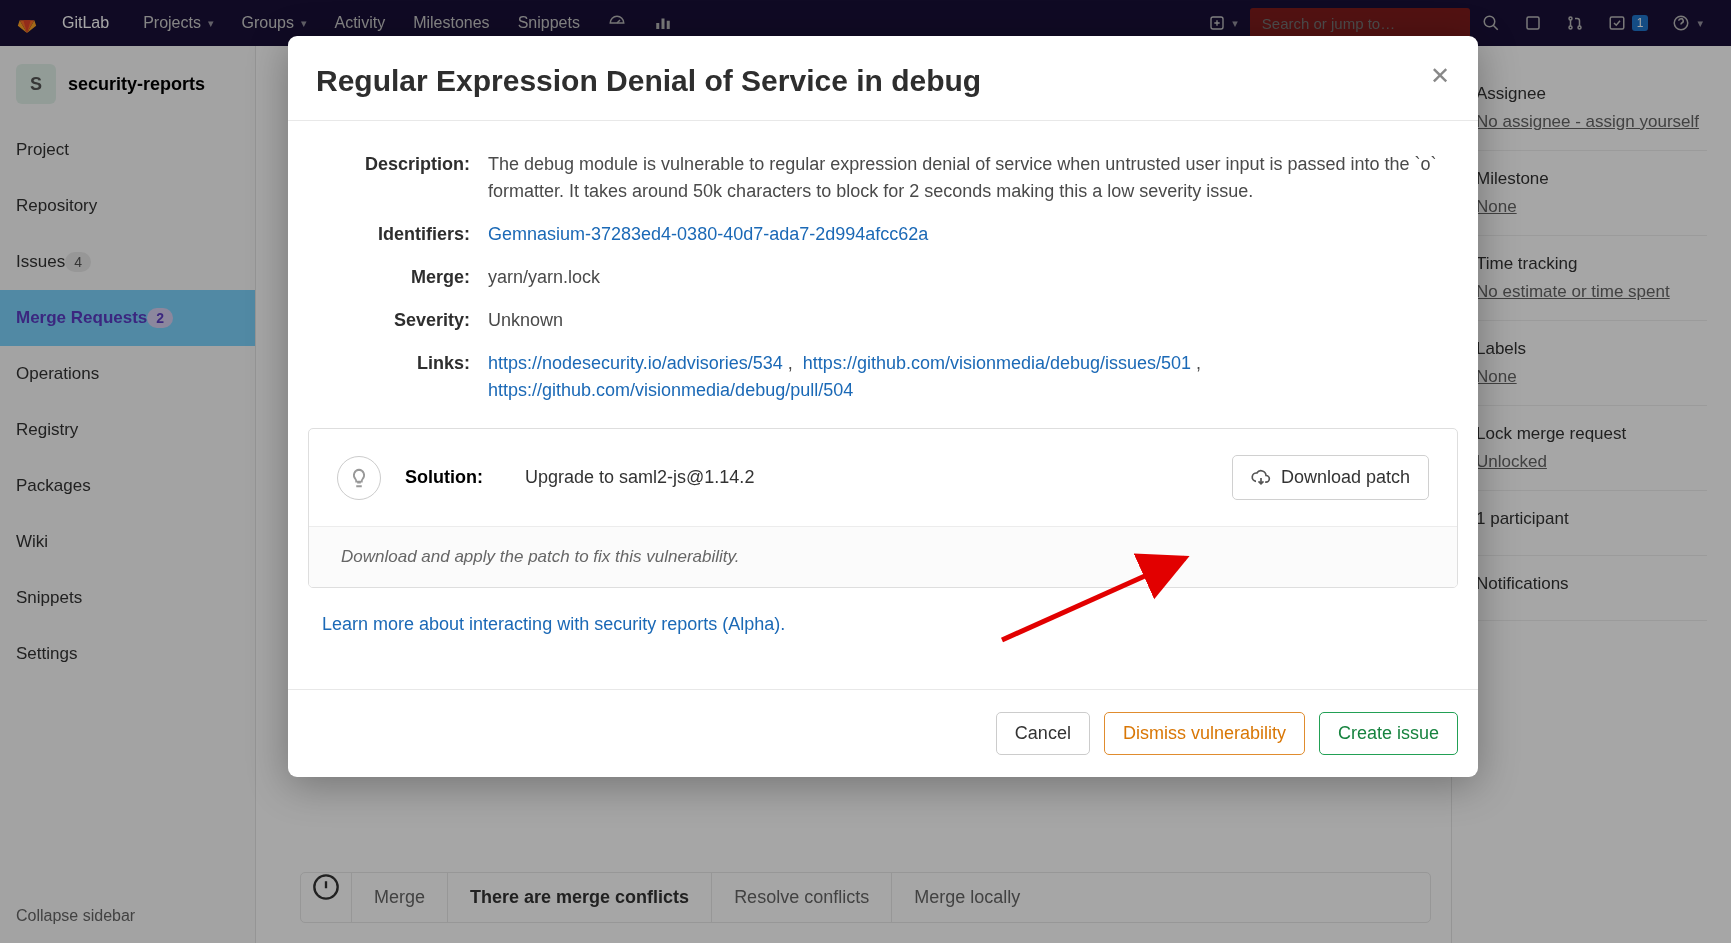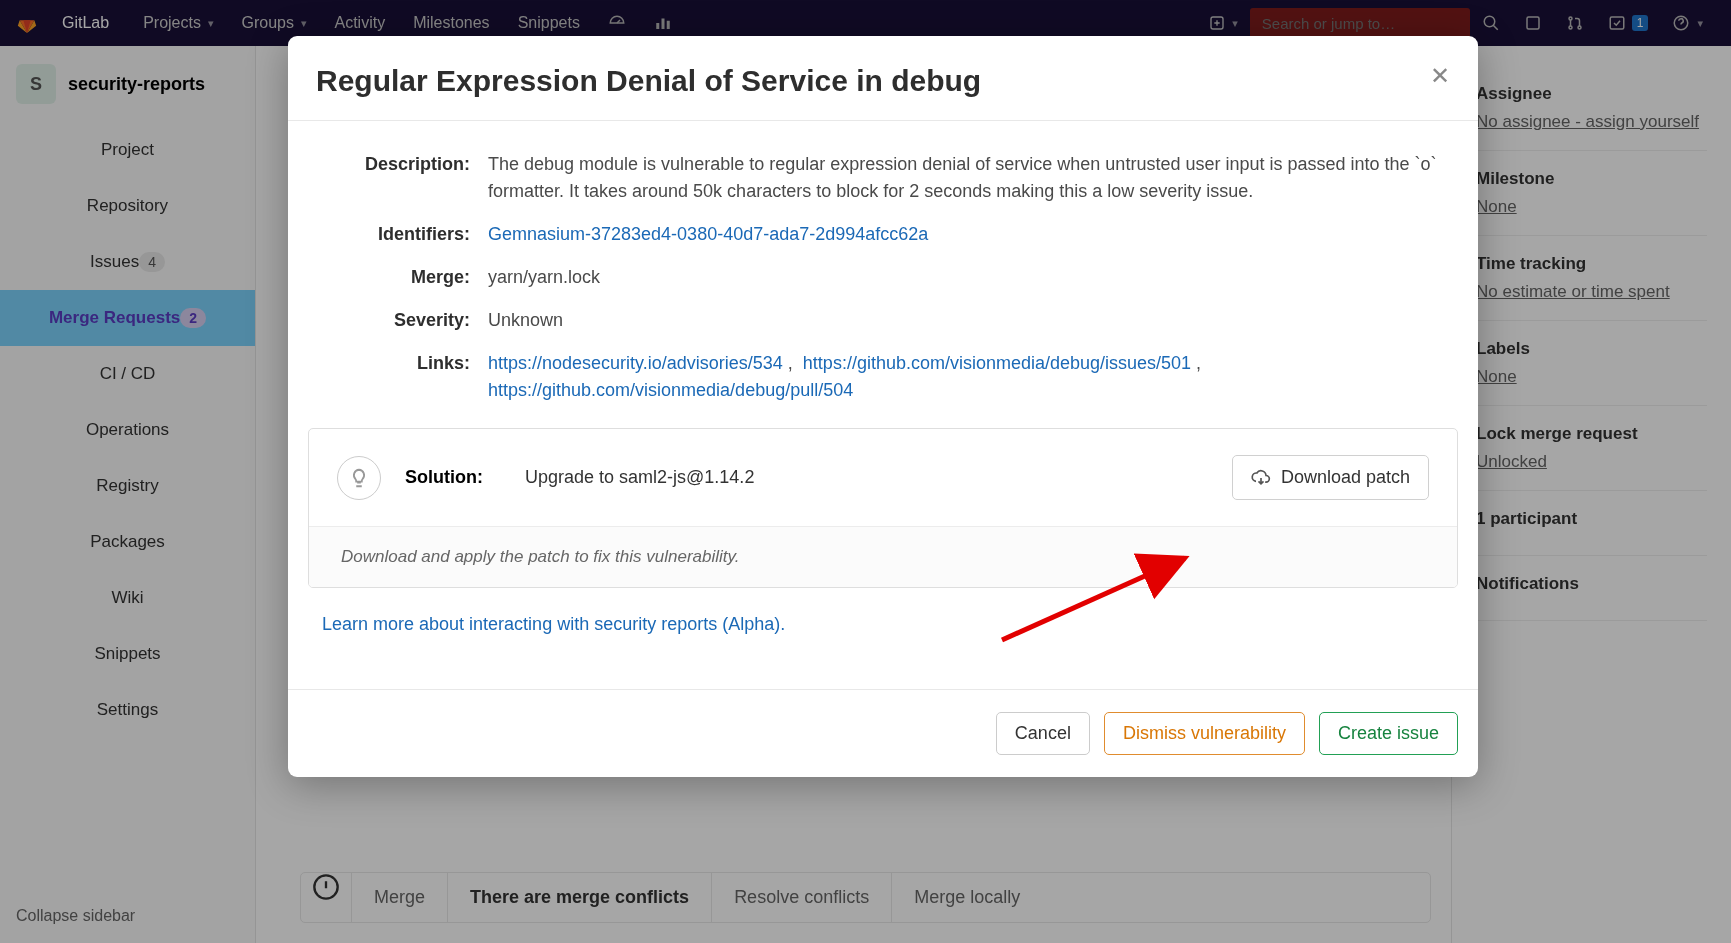--- a/index.html
+++ b/index.html
@@ -36,35 +36,35 @@
 .sidebar {
   position:absolute; top:46px; left:0; width:256px; bottom:0;
   background:#fafafa; border-right:1px solid #e5e5e5;
   display:flex; flex-direction:column;
 }
 .sidebar .project-head {
   display:flex; align-items:center; gap:12px; padding:18px 16px; font-weight:700; font-size:18px;
 }
 .sidebar .avatar { width:40px; height:40px; border-radius:6px; background:#e0f0e8; display:flex; align-items:center; justify-content:center; color:#555; font-size:18px;}
 .sidebar .side-item {
-  padding:18px 16px; display:flex; align-items:center; justify-content:center;
+  padding:18px 16px; display:flex; align-items:center; justify-content:flex-start;
   color:#333; font-size:17px; cursor:pointer;
 }
 .sidebar .side-item.active { color:#5b3cc4; font-weight:700; background:#7dd3fc;}
 .sidebar .badge { background:#e8e8e8; color:#555; border-radius:10px; padding:2px 9px; font-size:14px;}
 .sidebar .side-item.active .badge { background:#d8d0f2; color:#5b3cc4;}
 .sidebar .collapse { margin-top:auto; padding:18px 16px; color:#666;}
 .sidebar-scrollbar { position:absolute; right:0; top:46px; width:14px; height:780px; background:#f0f0f0;}
 .sidebar-scrollbar .thumb { width:10px; margin:2px; background:#c4c4c4; border-radius:5px; height:650px;}
 .right-panel {
   position:absolute; right:0; top:46px; width:280px; bottom:0; padding:20px 24px;
   border-left:1px solid #e5e5e5; background:#fff; font-size:17px; color:#333;
 }
 .right-panel .section { padding:18px 0; border-bottom:1px solid #eee;}
-.right-panel .section .label { font-weight:700; margin-bottom:8px;}
+.right-panel .section .label { font-weight:400; margin-bottom:8px;}
 .right-panel .section .value { color:#666;text-decoration:underline;}
 .add-todo-btn {
   position:absolute; right:18px; top:70px; border:1px solid #ccc; padding:8px 14px; background:#fff; border-radius:4px; font-size:16px;
 }
 
 
 .overlay-dim {
   position:absolute; inset:0; background:rgba(0,0,0,0.35); z-index:5;
 }
 
@@ -221,23 +221,20 @@
   <div class="side-item">
       <span>Repository</span>
     </div>
   <div class="side-item">
       <span>Issues</span>
       <span class="badge">4</span>
     </div>
   <div class="side-item active">
       <span>Merge Requests</span>
       <span class="badge">2</span>
-    </div>
-  <div class="side-item">
-      <span>CI / CD</span>
     </div>
   <div class="side-item">
       <span>Operations</span>
     </div>
   <div class="side-item">
       <span>Registry</span>
     </div>
   <div class="side-item">
       <span>Packages</span>
     </div>

